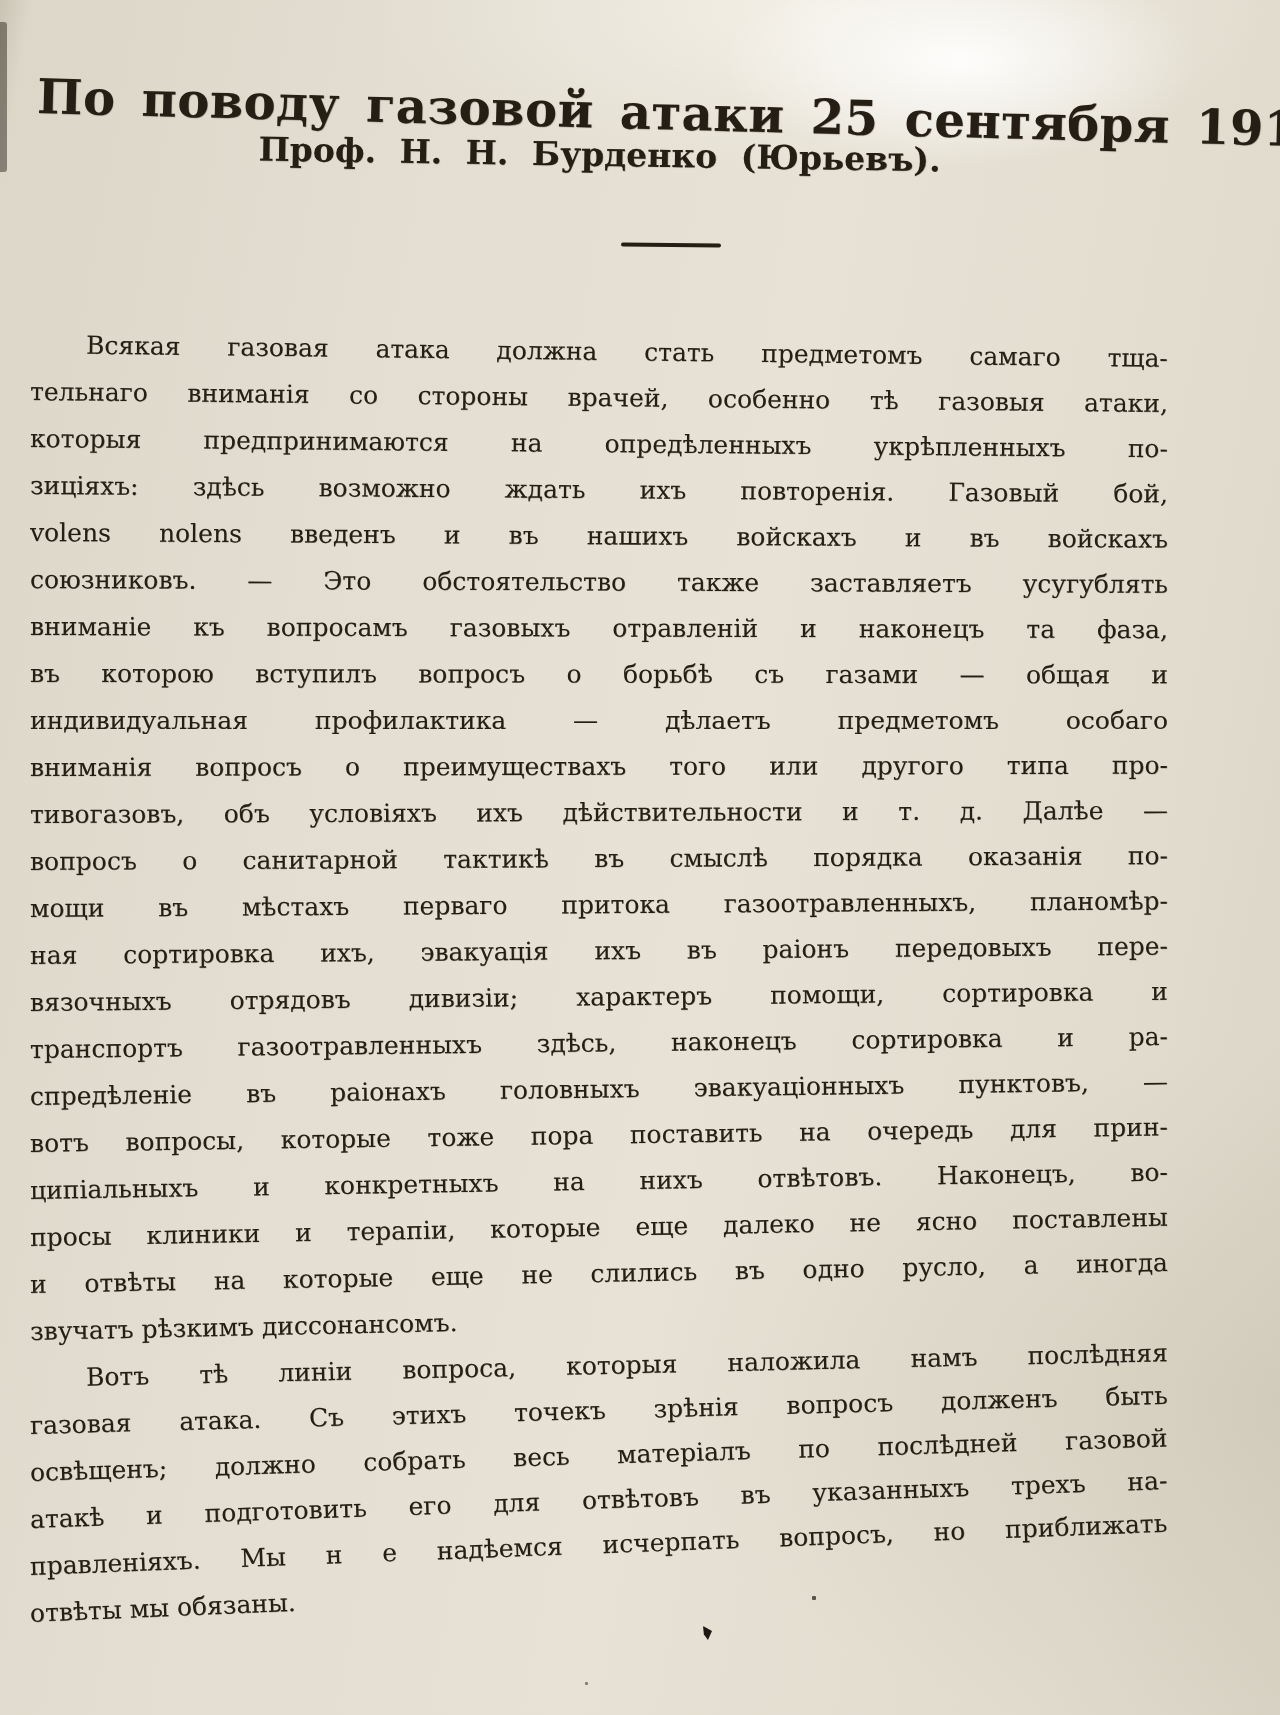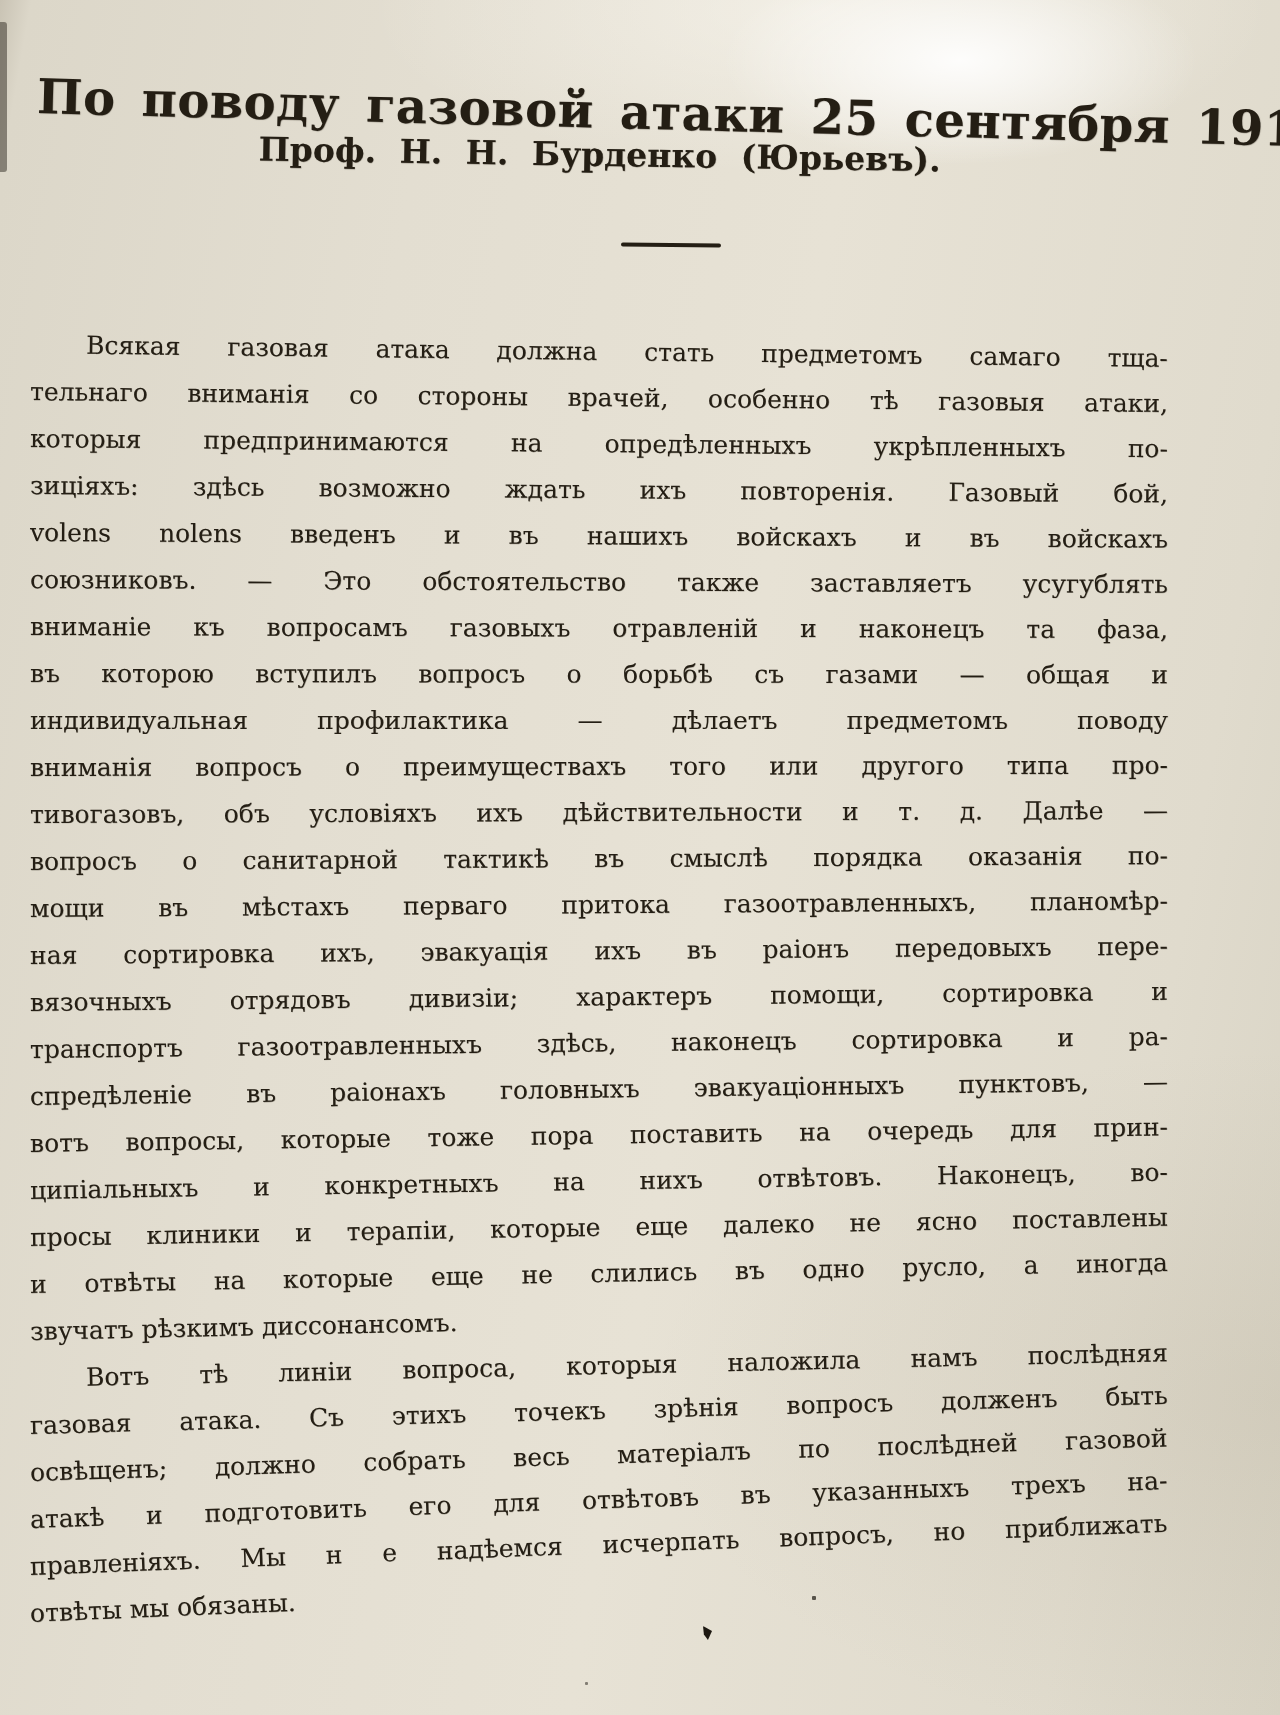--- a/index.html
+++ b/index.html
@@ -81,21 +81,21 @@
   <div class="text">
     <div class="para">
         <div class="line first" style="transform: rotate(0.7deg);">Всякая газовая атака должна стать предметомъ самаго тща-</div>
         <div class="line" style="transform: rotate(0.609524deg);">тельнаго вниманія со стороны врачей, особенно тѣ газовыя атаки,</div>
         <div class="line" style="transform: rotate(0.519048deg);">которыя предпринимаются на опредѣленныхъ укрѣпленныхъ по-</div>
         <div class="line" style="transform: rotate(0.428571deg);">зиціяхъ: здѣсь возможно ждать ихъ повторенія. Газовый бой,</div>
         <div class="line" style="transform: rotate(0.338095deg);">volens nolens введенъ и въ нашихъ войскахъ и въ войскахъ</div>
         <div class="line" style="transform: rotate(0.247619deg);">союзниковъ. — Это обстоятельство также заставляетъ усугублять</div>
         <div class="line" style="transform: rotate(0.157143deg);">вниманіе къ вопросамъ газовыхъ отравленій и наконецъ та фаза,</div>
         <div class="line" style="transform: rotate(0.0666666deg);">въ которою вступилъ вопросъ о борьбѣ съ газами — общая и</div>
-        <div class="line" style="transform: rotate(-0.0238095deg);">индивидуальная профилактика — дѣлаетъ предметомъ поводу</div>
+        <div class="line" style="transform: rotate(-0.0238095deg);">индивидуальная профилактика — дѣлаетъ предметомъ особаго</div>
         <div class="line" style="transform: rotate(-0.114286deg);">вниманія вопросъ о преимуществахъ того или другого типа про-</div>
         <div class="line" style="transform: rotate(-0.204762deg);">тивогазовъ, объ условіяхъ ихъ дѣйствительности и т. д. Далѣе —</div>
         <div class="line" style="transform: rotate(-0.295238deg);">вопросъ о санитарной тактикѣ въ смыслѣ порядка оказанія по-</div>
         <div class="line" style="transform: rotate(-0.385714deg);">мощи въ мѣстахъ перваго притока газоотравленныхъ, планомѣр-</div>
         <div class="line" style="transform: rotate(-0.47619deg);">ная сортировка ихъ, эвакуація ихъ въ раіонъ передовыхъ пере-</div>
         <div class="line" style="transform: rotate(-0.566667deg);">вязочныхъ отрядовъ дивизіи; характеръ помощи, сортировка и</div>
         <div class="line" style="transform: rotate(-0.657143deg);">транспортъ газоотравленныхъ здѣсь, наконецъ сортировка и ра-</div>
         <div class="line" style="transform: rotate(-0.747619deg);">спредѣленіе въ раіонахъ головныхъ эвакуаціонныхъ пунктовъ, —</div>
         <div class="line" style="transform: rotate(-0.838095deg);">вотъ вопросы, которые тоже пора поставить на очередь для прин-</div>
         <div class="line" style="transform: rotate(-0.928571deg);">ципіальныхъ и конкретныхъ на нихъ отвѣтовъ. Наконецъ, во-</div>

